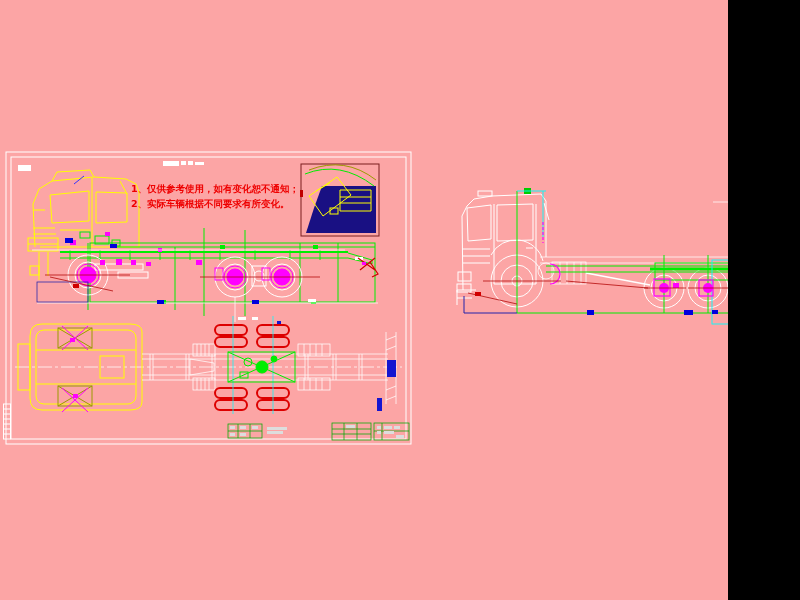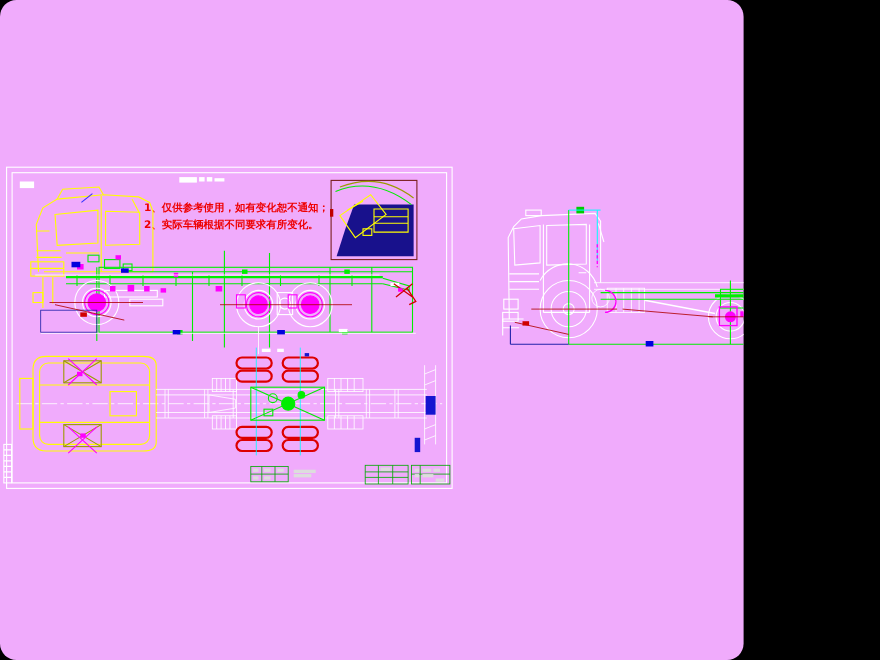--- a/index.html
+++ b/index.html
@@ -1,16 +1,16 @@
 <!DOCTYPE html>
 <html><head>
 <meta charset="utf-8">
 <style>
   html,body{margin:0;padding:0;background:#000;}
-  .canvas{position:relative;width:676px;height:600px;background:#f0abfc;overflow:hidden;font-family:"DejaVu Sans",sans-serif;border-radius:15px;}
+  .canvas{position:relative;width:728px;height:600px;background:#fca5a5;overflow:hidden;font-family:"DejaVu Sans",sans-serif;}
   svg{position:absolute;left:0;top:0;}
   text.note{font-family:"DejaVu Sans",sans-serif;font-weight:bold;font-size:9.5px;letter-spacing:0px;}
 </style>
 </head>
 <body>
 
 <div class="canvas">
 <svg width="800" height="600" viewBox="0 0 800 600">
 
   <g stroke="#ffffff" fill="none" stroke-width="1">

